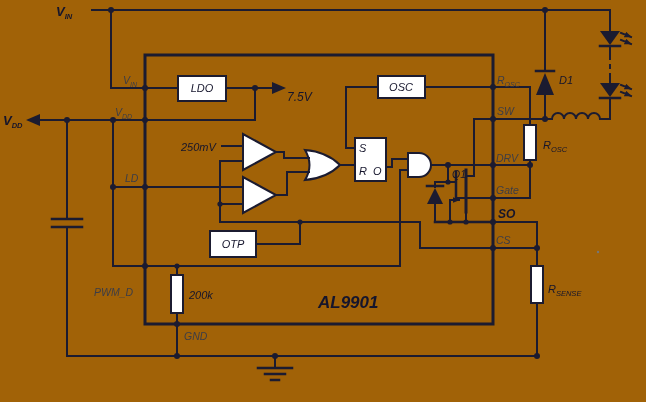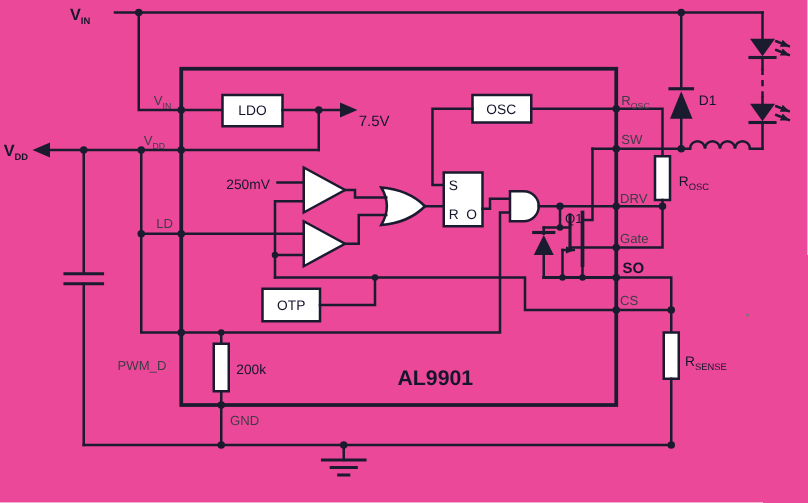--- a/index.html
+++ b/index.html
@@ -1,16 +1,16 @@
 <!DOCTYPE html>
 <html><head>
 <meta charset="utf-8">
 <style>
   html,body{margin:0;padding:0;background:#ffffff;}
-  .canvas{width:646px;height:402px;background:#ec4899;position:relative;overflow:hidden;}
+  .canvas{width:646px;height:402px;background:#a16207;position:relative;overflow:hidden;font-style:italic;}
   svg{display:block;}
   .w{stroke:#1b1b30;stroke-width:2;fill:none;stroke-linecap:square;}
   .w25{stroke:#1b1b30;stroke-width:2.5;fill:none;stroke-linecap:square;}
   .w3{stroke:#1b1b30;stroke-width:3;fill:none;stroke-linecap:square;}
   .box{stroke:#1b1b30;stroke-width:2;fill:#ffffff;}
   .icbox{stroke:#1b1b30;stroke-width:3;fill:none;}
   .fill{fill:#1b1b30;stroke:none;}
   .dash{stroke:#1b1b30;stroke-width:2;fill:none;stroke-dasharray:5 4;}
   .t{font-family:"Liberation Sans","DejaVu Sans",sans-serif;fill:#15152c;}
   .t13{font-size:13px;font-weight:600;}

